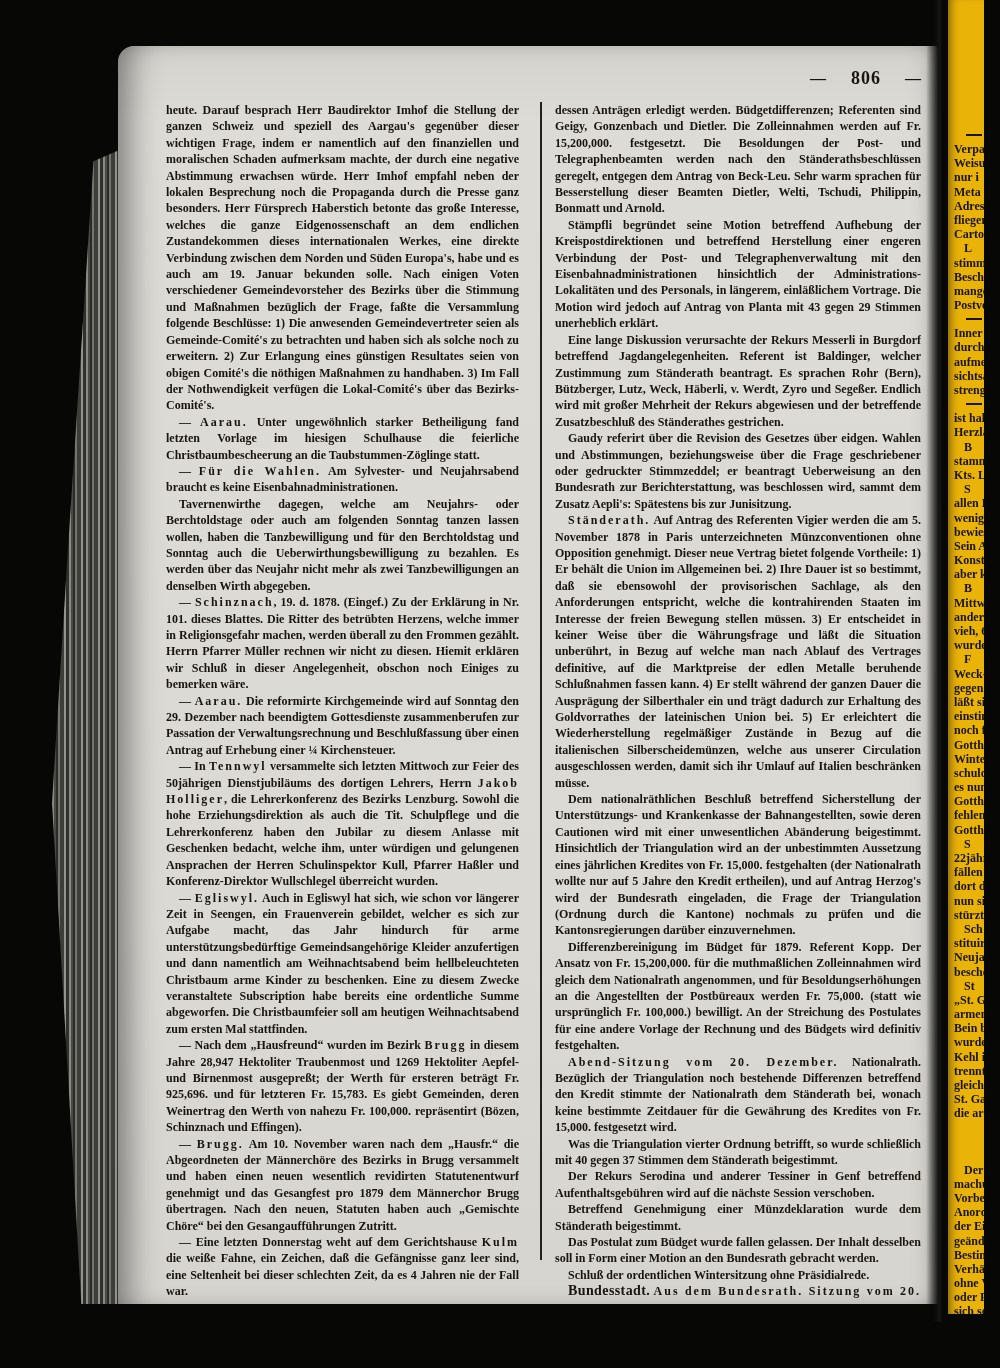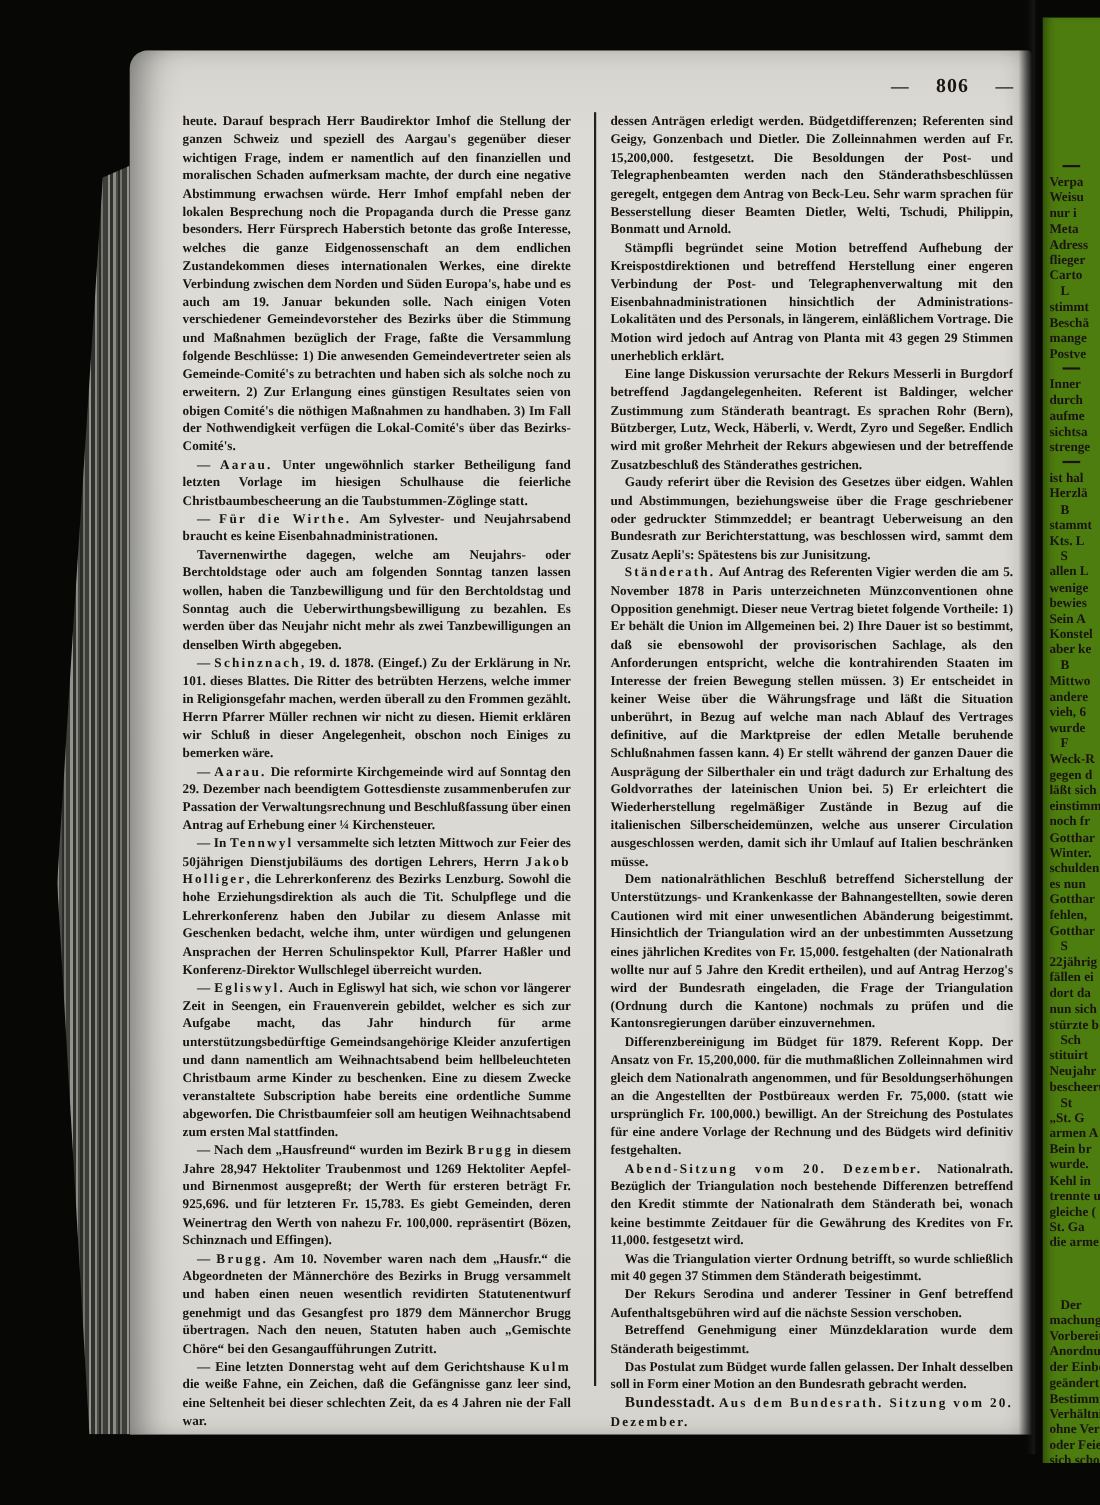--- a/index.html
+++ b/index.html
@@ -25,21 +25,21 @@
   .col.right{left:437px;width:366px;}
   p.para{margin:0;text-indent:13px;}
   p.para.noind{text-indent:0;}
   .sp{letter-spacing:2px;}
   .lead{font-size:14px;letter-spacing:.4px;}
   
   .gutter{position:absolute;left:926px;top:0;width:24px;height:1322px;
     background:linear-gradient(90deg,rgba(7,7,6,0) 0,rgba(7,7,6,.55) 30%,#121210 52%,rgba(7,7,6,.45) 72%,rgba(7,7,6,0));}
   .gutter-line{position:absolute;left:12px;top:0;width:3px;height:100%;background:#141412;}
   
-  .next-page{position:absolute;left:948px;top:16px;width:52px;height:1314px;background:#4d7c0f;overflow:hidden;
+  .next-page{position:absolute;left:948px;top:0;width:36px;height:1314px;background:#eab308;overflow:hidden;
     box-shadow:inset 8px 0 10px -6px rgba(0,0,0,.5);}
   .edge-col{position:absolute;left:6px;top:128px;width:70px;color:#191410;
     font-weight:bold;font-size:12px;line-height:14.2px;white-space:nowrap;}
   .eline{height:14.2px;overflow:hidden;}
   .eline.ind{padding-left:10px;}
   .erule{width:16px;height:2px;background:#191410;margin:6px 0 6px 12px;}
   .egap{height:42px;}
 </style>
 </head>
 <body>
@@ -47,43 +47,44 @@
 <div class="fore-edge"></div>
 
 <div class="page">
   <div class="page-head">
     <span>—</span><span class="pnum">806</span><span>—</span>
   </div>
   <div class="col-divider"></div>
   <div class="col left" id="colL">
       <p class="para noind"><span>heute. Darauf besprach Herr Baudirektor Imhof die Stellung der ganzen Schweiz und speziell des Aargau's gegenüber dieser wichtigen Frage, indem er namentlich auf den finanziellen und moralischen Schaden aufmerksam machte, der durch eine negative Abstimmung erwachsen würde. Herr Imhof empfahl neben der lokalen Besprechung noch die Propaganda durch die Presse ganz besonders. Herr Fürsprech Haberstich betonte das große Interesse, welches die ganze Eidgenossenschaft an dem endlichen Zustandekommen dieses internationalen Werkes, eine direkte Verbindung zwischen dem Norden und Süden Europa's, habe und es auch am 19. Januar bekunden solle. Nach einigen Voten verschiedener Gemeindevorsteher des Bezirks über die Stimmung und Maßnahmen bezüglich der Frage, faßte die Versammlung folgende Beschlüsse: 1) Die anwesenden Gemeindevertreter seien als Gemeinde-Comité's zu betrachten und haben sich als solche noch zu erweitern. 2) Zur Erlangung eines günstigen Resultates seien von obigen Comité's die nöthigen Maßnahmen zu handhaben. 3) Im Fall der Nothwendigkeit verfügen die Lokal-Comité's über das Bezirks-Comité's.</span></p>
       <p class="para"><span>— </span><span class="sp">Aarau.</span><span> Unter ungewöhnlich starker Betheiligung fand letzten Vorlage im hiesigen Schulhause die feierliche Christbaumbescheerung an die Taubstummen-Zöglinge statt.</span></p>
-      <p class="para"><span>— </span><span class="sp">Für die Wirthe.</span><span> Am Sylvester- und Neujahrsabend braucht es keine Eisenbahnadministrationen.</span></p>
+      <p class="para"><span>— </span><span class="sp">Für die Wahlen.</span><span> Am Sylvester- und Neujahrsabend braucht es keine Eisenbahnadministrationen.</span></p>
       <p class="para"><span>Tavernenwirthe dagegen, welche am Neujahrs- oder Berchtoldstage oder auch am folgenden Sonntag tanzen lassen wollen, haben die Tanzbewilligung und für den Berchtoldstag und Sonntag auch die Ueberwirthungsbewilligung zu bezahlen. Es werden über das Neujahr nicht mehr als zwei Tanzbewilligungen an denselben Wirth abgegeben.</span></p>
       <p class="para"><span>— </span><span class="sp">Schinznach</span><span>, 19. d. 1878. (Eingef.) Zu der Erklärung in Nr. 101. dieses Blattes. Die Ritter des betrübten Herzens, welche immer in Religionsgefahr machen, werden überall zu den Frommen gezählt. Herrn Pfarrer Müller rechnen wir nicht zu diesen. Hiemit erklären wir Schluß in dieser Angelegenheit, obschon noch Einiges zu bemerken wäre.</span></p>
       <p class="para"><span>— </span><span class="sp">Aarau.</span><span> Die reformirte Kirchgemeinde wird auf Sonntag den 29. Dezember nach beendigtem Gottesdienste zusammenberufen zur Passation der Verwaltungsrechnung und Beschlußfassung über einen Antrag auf Erhebung einer ¼ Kirchensteuer.</span></p>
       <p class="para"><span>— In </span><span class="sp">Tennwyl</span><span> versammelte sich letzten Mittwoch zur Feier des 50jährigen Dienstjubiläums des dortigen Lehrers, Herrn </span><span class="sp">Jakob Holliger</span><span>, die Lehrerkonferenz des Bezirks Lenzburg. Sowohl die hohe Erziehungsdirektion als auch die Tit. Schulpflege und die Lehrerkonferenz haben den Jubilar zu diesem Anlasse mit Geschenken bedacht, welche ihm, unter würdigen und gelungenen Ansprachen der Herren Schulinspektor Kull, Pfarrer Haßler und Konferenz-Direktor Wullschlegel überreicht wurden.</span></p>
       <p class="para"><span>— </span><span class="sp">Egliswyl.</span><span> Auch in Egliswyl hat sich, wie schon vor längerer Zeit in Seengen, ein Frauenverein gebildet, welcher es sich zur Aufgabe macht, das Jahr hindurch für arme unterstützungsbedürftige Gemeindsangehörige Kleider anzufertigen und dann namentlich am Weihnachtsabend beim hellbeleuchteten Christbaum arme Kinder zu beschenken. Eine zu diesem Zwecke veranstaltete Subscription habe bereits eine ordentliche Summe abgeworfen. Die Christbaumfeier soll am heutigen Weihnachtsabend zum ersten Mal stattfinden.</span></p>
       <p class="para"><span>— Nach dem „Hausfreund“ wurden im Bezirk </span><span class="sp">Brugg</span><span> in diesem Jahre 28,947 Hektoliter Traubenmost und 1269 Hektoliter Aepfel- und Birnenmost ausgepreßt; der Werth für ersteren beträgt Fr. 925,696. und für letzteren Fr. 15,783. Es giebt Gemeinden, deren Weinertrag den Werth von nahezu Fr. 100,000. repräsentirt (Bözen, Schinznach und Effingen).</span></p>
       <p class="para"><span>— </span><span class="sp">Brugg.</span><span> Am 10. November waren nach dem „Hausfr.“ die Abgeordneten der Männerchöre des Bezirks in Brugg versammelt und haben einen neuen wesentlich revidirten Statutenentwurf genehmigt und das Gesangfest pro 1879 dem Männerchor Brugg übertragen. Nach den neuen, Statuten haben auch „Gemischte Chöre“ bei den Gesangaufführungen Zutritt.</span></p>
       <p class="para"><span>— Eine letzten Donnerstag weht auf dem Gerichtshause </span><span class="sp">Kulm</span><span> die weiße Fahne, ein Zeichen, daß die Gefängnisse ganz leer sind, eine Seltenheit bei dieser schlechten Zeit, da es 4 Jahren nie der Fall war.</span></p>
     </div>
   <div class="col right" id="colR">
       <p class="para noind"><span>dessen Anträgen erledigt werden. Büdgetdifferenzen; Referenten sind Geigy, Gonzenbach und Dietler. Die Zolleinnahmen werden auf Fr. 15,200,000. festgesetzt. Die Besoldungen der Post- und Telegraphenbeamten werden nach den Ständerathsbeschlüssen geregelt, entgegen dem Antrag von Beck-Leu. Sehr warm sprachen für Besserstellung dieser Beamten Dietler, Welti, Tschudi, Philippin, Bonmatt und Arnold.</span></p>
       <p class="para"><span>Stämpfli begründet seine Motion betreffend Aufhebung der Kreispostdirektionen und betreffend Herstellung einer engeren Verbindung der Post- und Telegraphenverwaltung mit den Eisenbahnadministrationen hinsichtlich der Administrations-Lokalitäten und des Personals, in längerem, einläßlichem Vortrage. Die Motion wird jedoch auf Antrag von Planta mit 43 gegen 29 Stimmen unerheblich erklärt.</span></p>
       <p class="para"><span>Eine lange Diskussion verursachte der Rekurs Messerli in Burgdorf betreffend Jagdangelegenheiten. Referent ist Baldinger, welcher Zustimmung zum Ständerath beantragt. Es sprachen Rohr (Bern), Bützberger, Lutz, Weck, Häberli, v. Werdt, Zyro und Segeßer. Endlich wird mit großer Mehrheit der Rekurs abgewiesen und der betreffende Zusatzbeschluß des Ständerathes gestrichen.</span></p>
       <p class="para"><span>Gaudy referirt über die Revision des Gesetzes über eidgen. Wahlen und Abstimmungen, beziehungsweise über die Frage geschriebener oder gedruckter Stimmzeddel; er beantragt Ueberweisung an den Bundesrath zur Berichterstattung, was beschlossen wird, sammt dem Zusatz Aepli's: Spätestens bis zur Junisitzung.</span></p>
       <p class="para"><span class="sp">Ständerath.</span><span> Auf Antrag des Referenten Vigier werden die am 5. November 1878 in Paris unterzeichneten Münzconventionen ohne Opposition genehmigt. Dieser neue Vertrag bietet folgende Vortheile: 1) Er behält die Union im Allgemeinen bei. 2) Ihre Dauer ist so bestimmt, daß sie ebensowohl der provisorischen Sachlage, als den Anforderungen entspricht, welche die kontrahirenden Staaten im Interesse der freien Bewegung stellen müssen. 3) Er entscheidet in keiner Weise über die Währungsfrage und läßt die Situation unberührt, in Bezug auf welche man nach Ablauf des Vertrages definitive, auf die Marktpreise der edlen Metalle beruhende Schlußnahmen fassen kann. 4) Er stellt während der ganzen Dauer die Ausprägung der Silberthaler ein und trägt dadurch zur Erhaltung des Goldvorrathes der lateinischen Union bei. 5) Er erleichtert die Wiederherstellung regelmäßiger Zustände in Bezug auf die italienischen Silberscheidemünzen, welche aus unserer Circulation ausgeschlossen werden, damit sich ihr Umlauf auf Italien beschränken müsse.</span></p>
       <p class="para"><span>Dem nationalräthlichen Beschluß betreffend Sicherstellung der Unterstützungs- und Krankenkasse der Bahnangestellten, sowie deren Cautionen wird mit einer unwesentlichen Abänderung beigestimmt. Hinsichtlich der Triangulation wird an der unbestimmten Aussetzung eines jährlichen Kredites von Fr. 15,000. festgehalten (der Nationalrath wollte nur auf 5 Jahre den Kredit ertheilen), und auf Antrag Herzog's wird der Bundesrath eingeladen, die Frage der Triangulation (Ordnung durch die Kantone) nochmals zu prüfen und die Kantonsregierungen darüber einzuvernehmen.</span></p>
       <p class="para"><span>Differenzbereinigung im Büdget für 1879. Referent Kopp. Der Ansatz von Fr. 15,200,000. für die muthmaßlichen Zolleinnahmen wird gleich dem Nationalrath angenommen, und für Besoldungserhöhungen an die Angestellten der Postbüreaux werden Fr. 75,000. (statt wie ursprünglich Fr. 100,000.) bewilligt. An der Streichung des Postulates für eine andere Vorlage der Rechnung und des Büdgets wird definitiv festgehalten.</span></p>
-      <p class="para"><span class="sp">Abend-Sitzung vom 20. Dezember.</span><span> Nationalrath. Bezüglich der Triangulation noch bestehende Differenzen betreffend den Kredit stimmte der Nationalrath dem Ständerath bei, wonach keine bestimmte Zeitdauer für die Gewährung des Kredites von Fr. 11,000. festgesetzt wird.</span></p>
+      <p class="para"><span class="sp">Abend-Sitzung vom 20. Dezember.</span><span> Nationalrath. Bezüglich der Triangulation noch bestehende Differenzen betreffend den Kredit stimmte der Nationalrath dem Ständerath bei, wonach keine bestimmte Zeitdauer für die Gewährung des Kredites von Fr. 15,000. festgesetzt wird.</span></p>
       <p class="para"><span>Was die Triangulation vierter Ordnung betrifft, so wurde schließlich mit 40 gegen 37 Stimmen dem Ständerath beigestimmt.</span></p>
       <p class="para"><span>Der Rekurs Serodina und anderer Tessiner in Genf betreffend Aufenthaltsgebühren wird auf die nächste Session verschoben.</span></p>
       <p class="para"><span>Betreffend Genehmigung einer Münzdeklaration wurde dem Ständerath beigestimmt.</span></p>
       <p class="para"><span>Das Postulat zum Büdget wurde fallen gelassen. Der Inhalt desselben soll in Form einer Motion an den Bundesrath gebracht werden.</span></p>
+      <p class="para"><span>Schluß der ordentlichen Wintersitzung ohne Präsidialrede.</span></p>
       <p class="para"><span class="lead">Bundesstadt.</span><span> </span><span class="sp">Aus dem Bundesrath. Sitzung vom 20. Dezember.</span></p>
     </div>
 </div>
 
 <div class="gutter">
   <div class="gutter-line"></div>
 </div>
 
 <div class="next-page">
   <div class="edge-col" id="colE">

